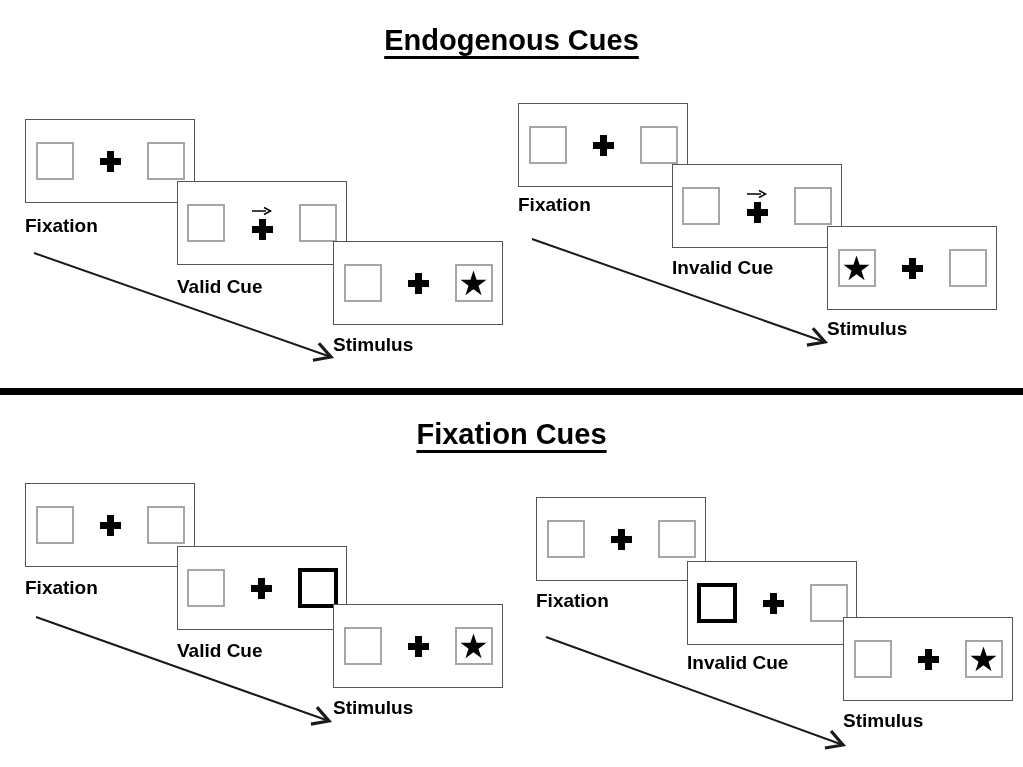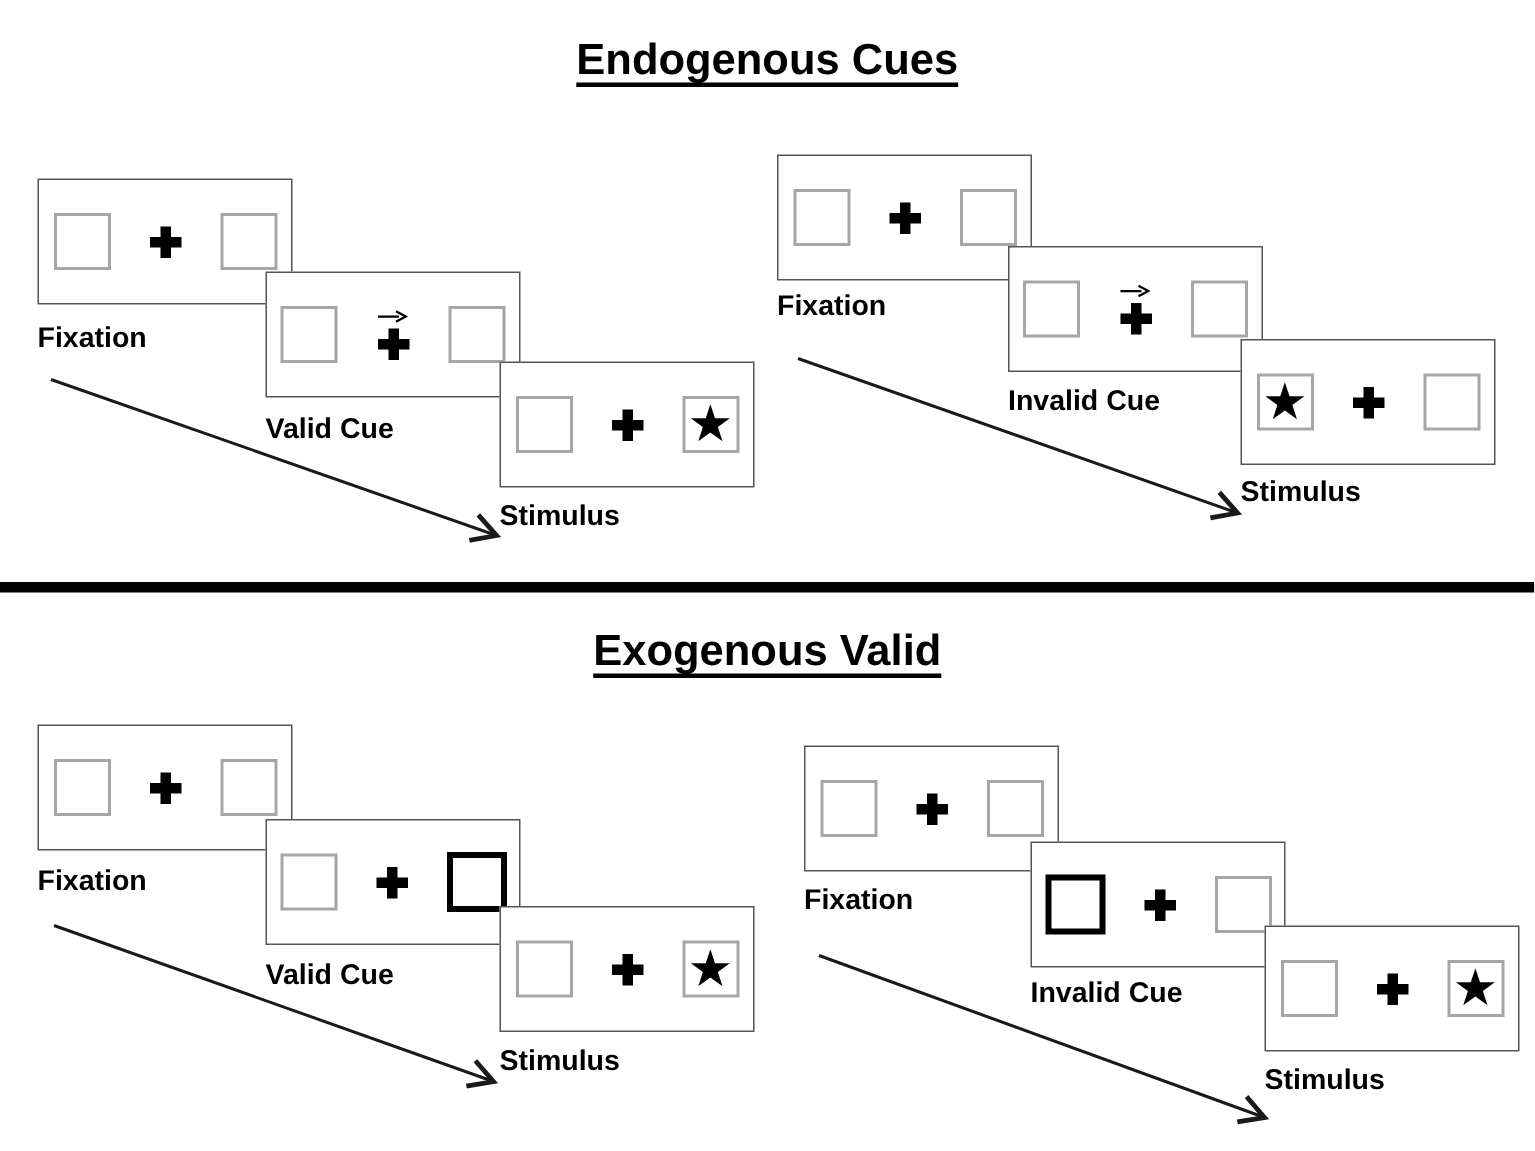--- a/index.html
+++ b/index.html
@@ -35,21 +35,21 @@
   }
   .seq-arrow{position:absolute;overflow:visible;}
 </style>
 </head>
 <body>
 
 <div class="stage">
 
   <div class="title" style="top:24px;">Endogenous Cues</div>
   <div class="divider"></div>
-  <div class="title" style="top:418px;">Exogenous Valid</div>
+  <div class="title" style="top:418px;">Fixation Cues</div>
 
   <svg class="seq-arrow" style="left:33px;top:251px;" width="306" height="112">
     <defs>
         <marker id="ah1" markerWidth="14" markerHeight="12" refX="10" refY="6" orient="auto">
           <path d="M2,1.5 L10,6 L2,10.5" fill="none" stroke="#1a1a1a" stroke-width="1.6"></path>
         </marker>
       </defs>
     <line x1="1" y1="2" x2="298" y2="106" stroke="#1a1a1a" stroke-width="2" marker-end="url(#ah1)"></line>
   </svg>
   <svg class="seq-arrow" style="left:531px;top:237px;" width="302" height="112">

